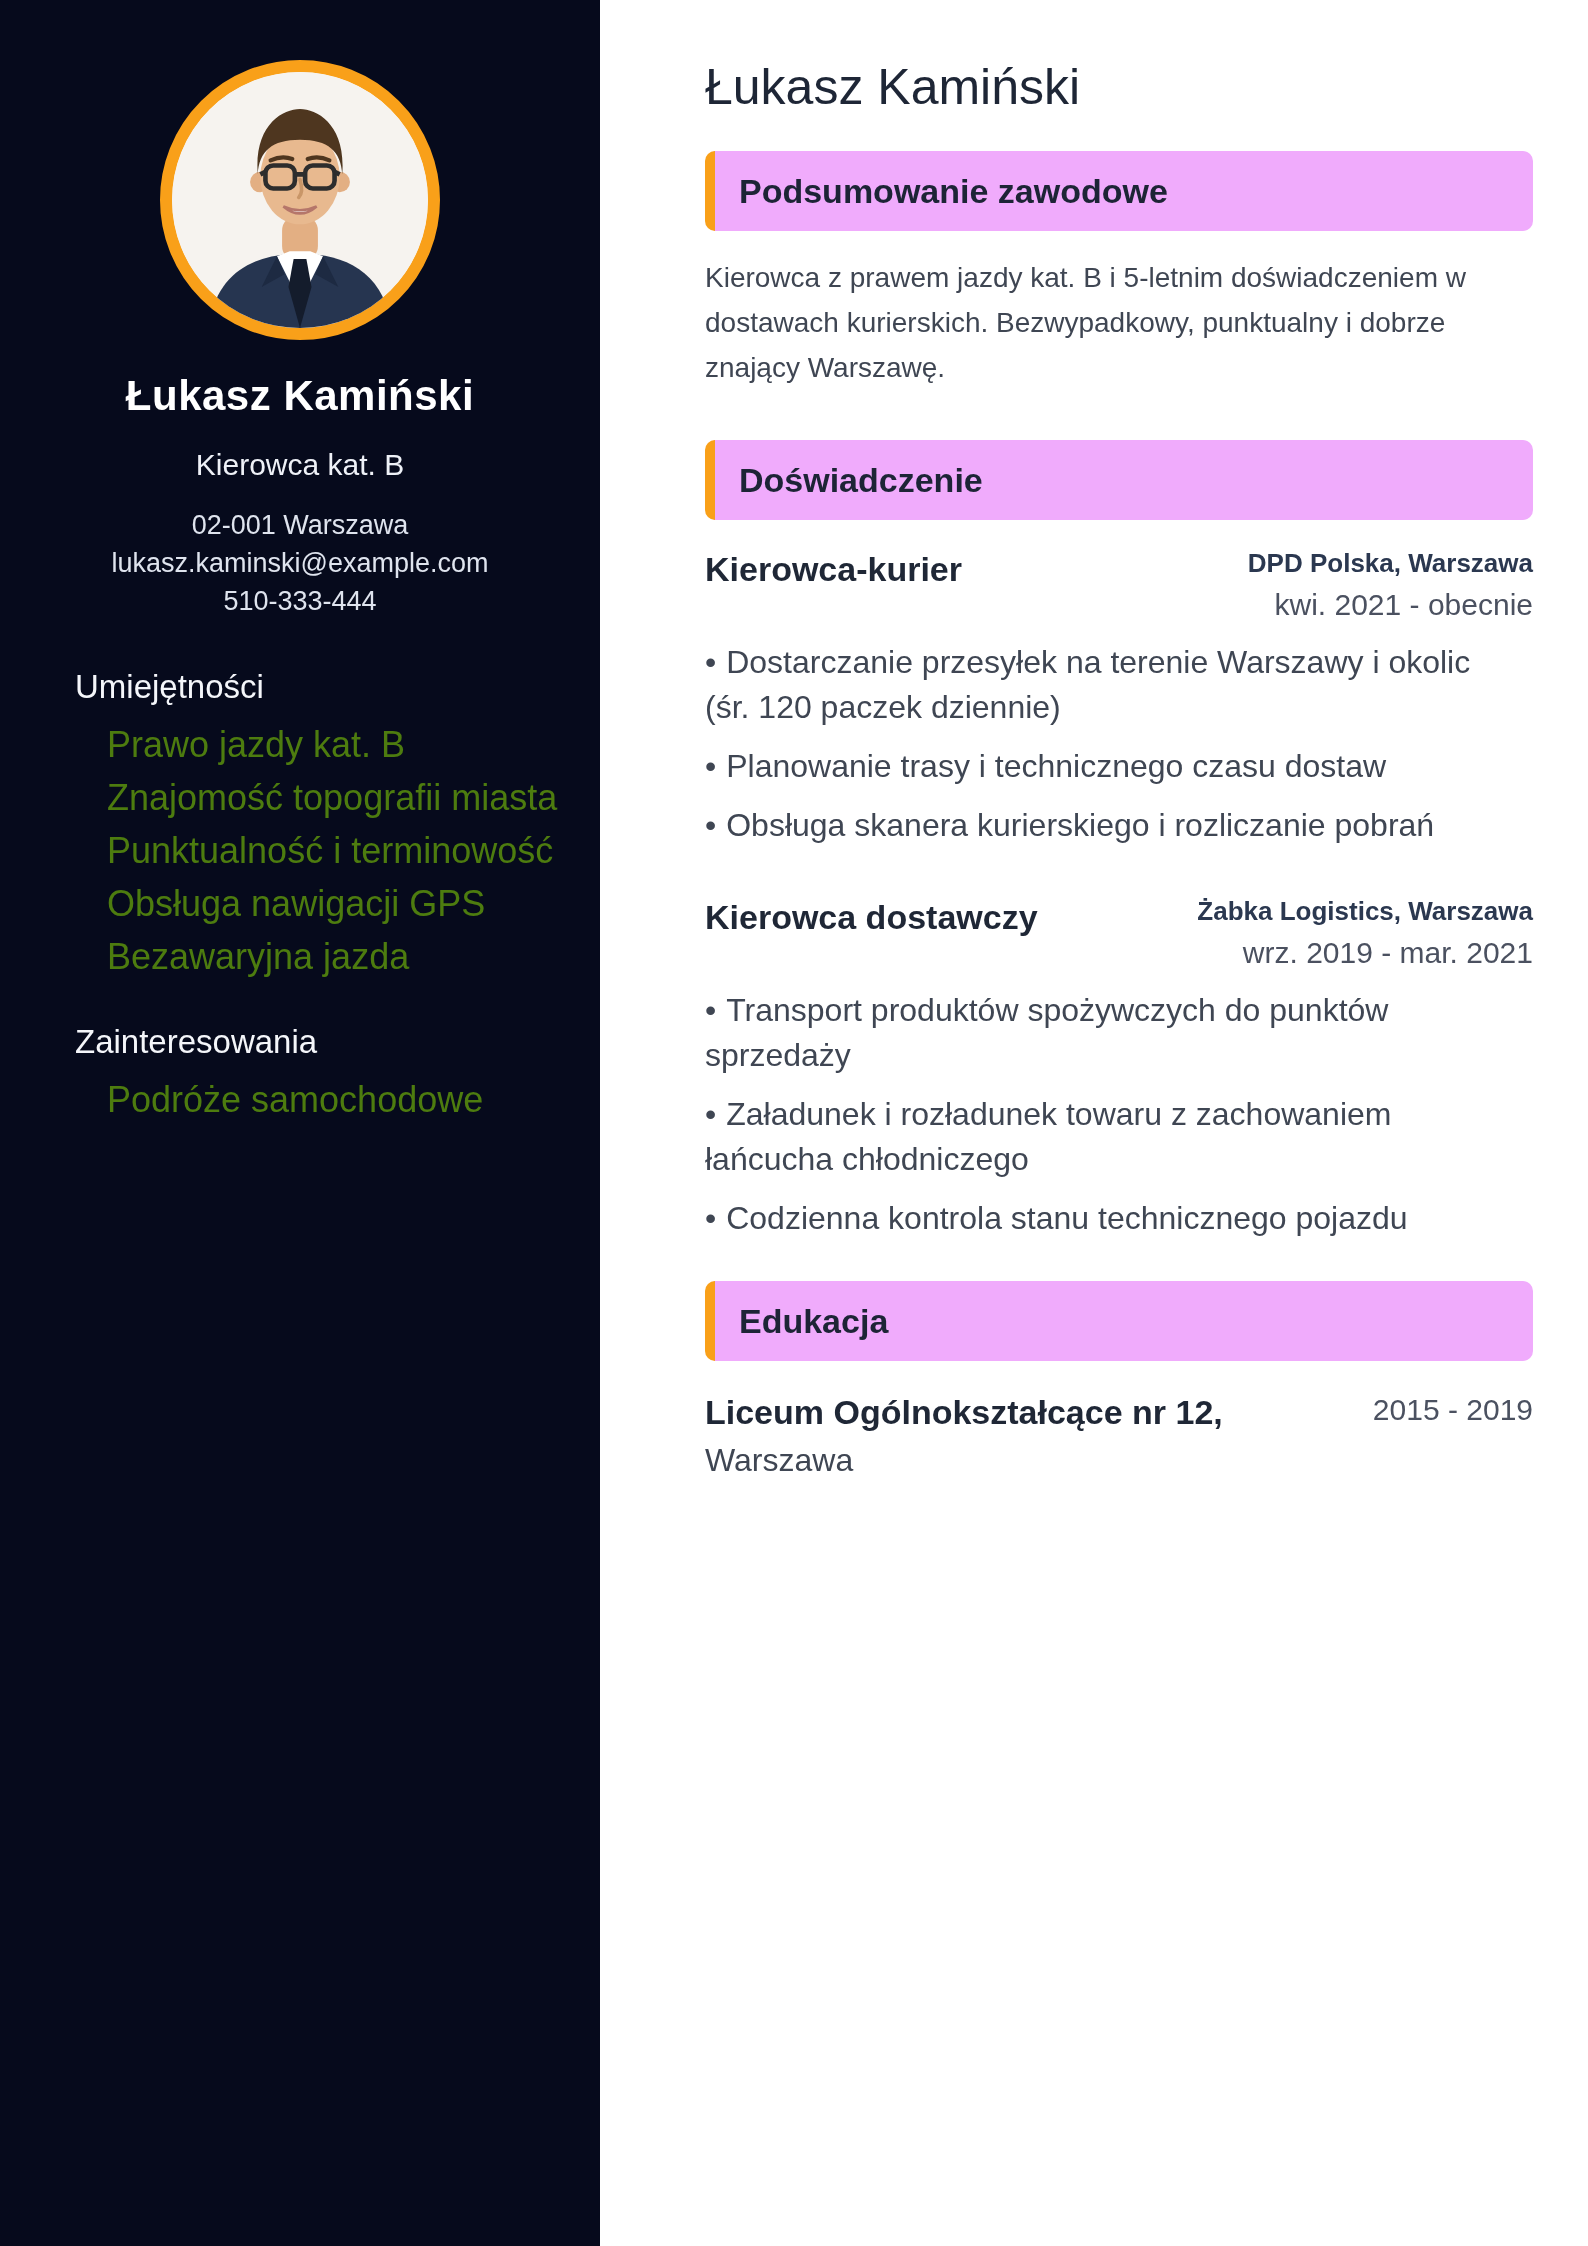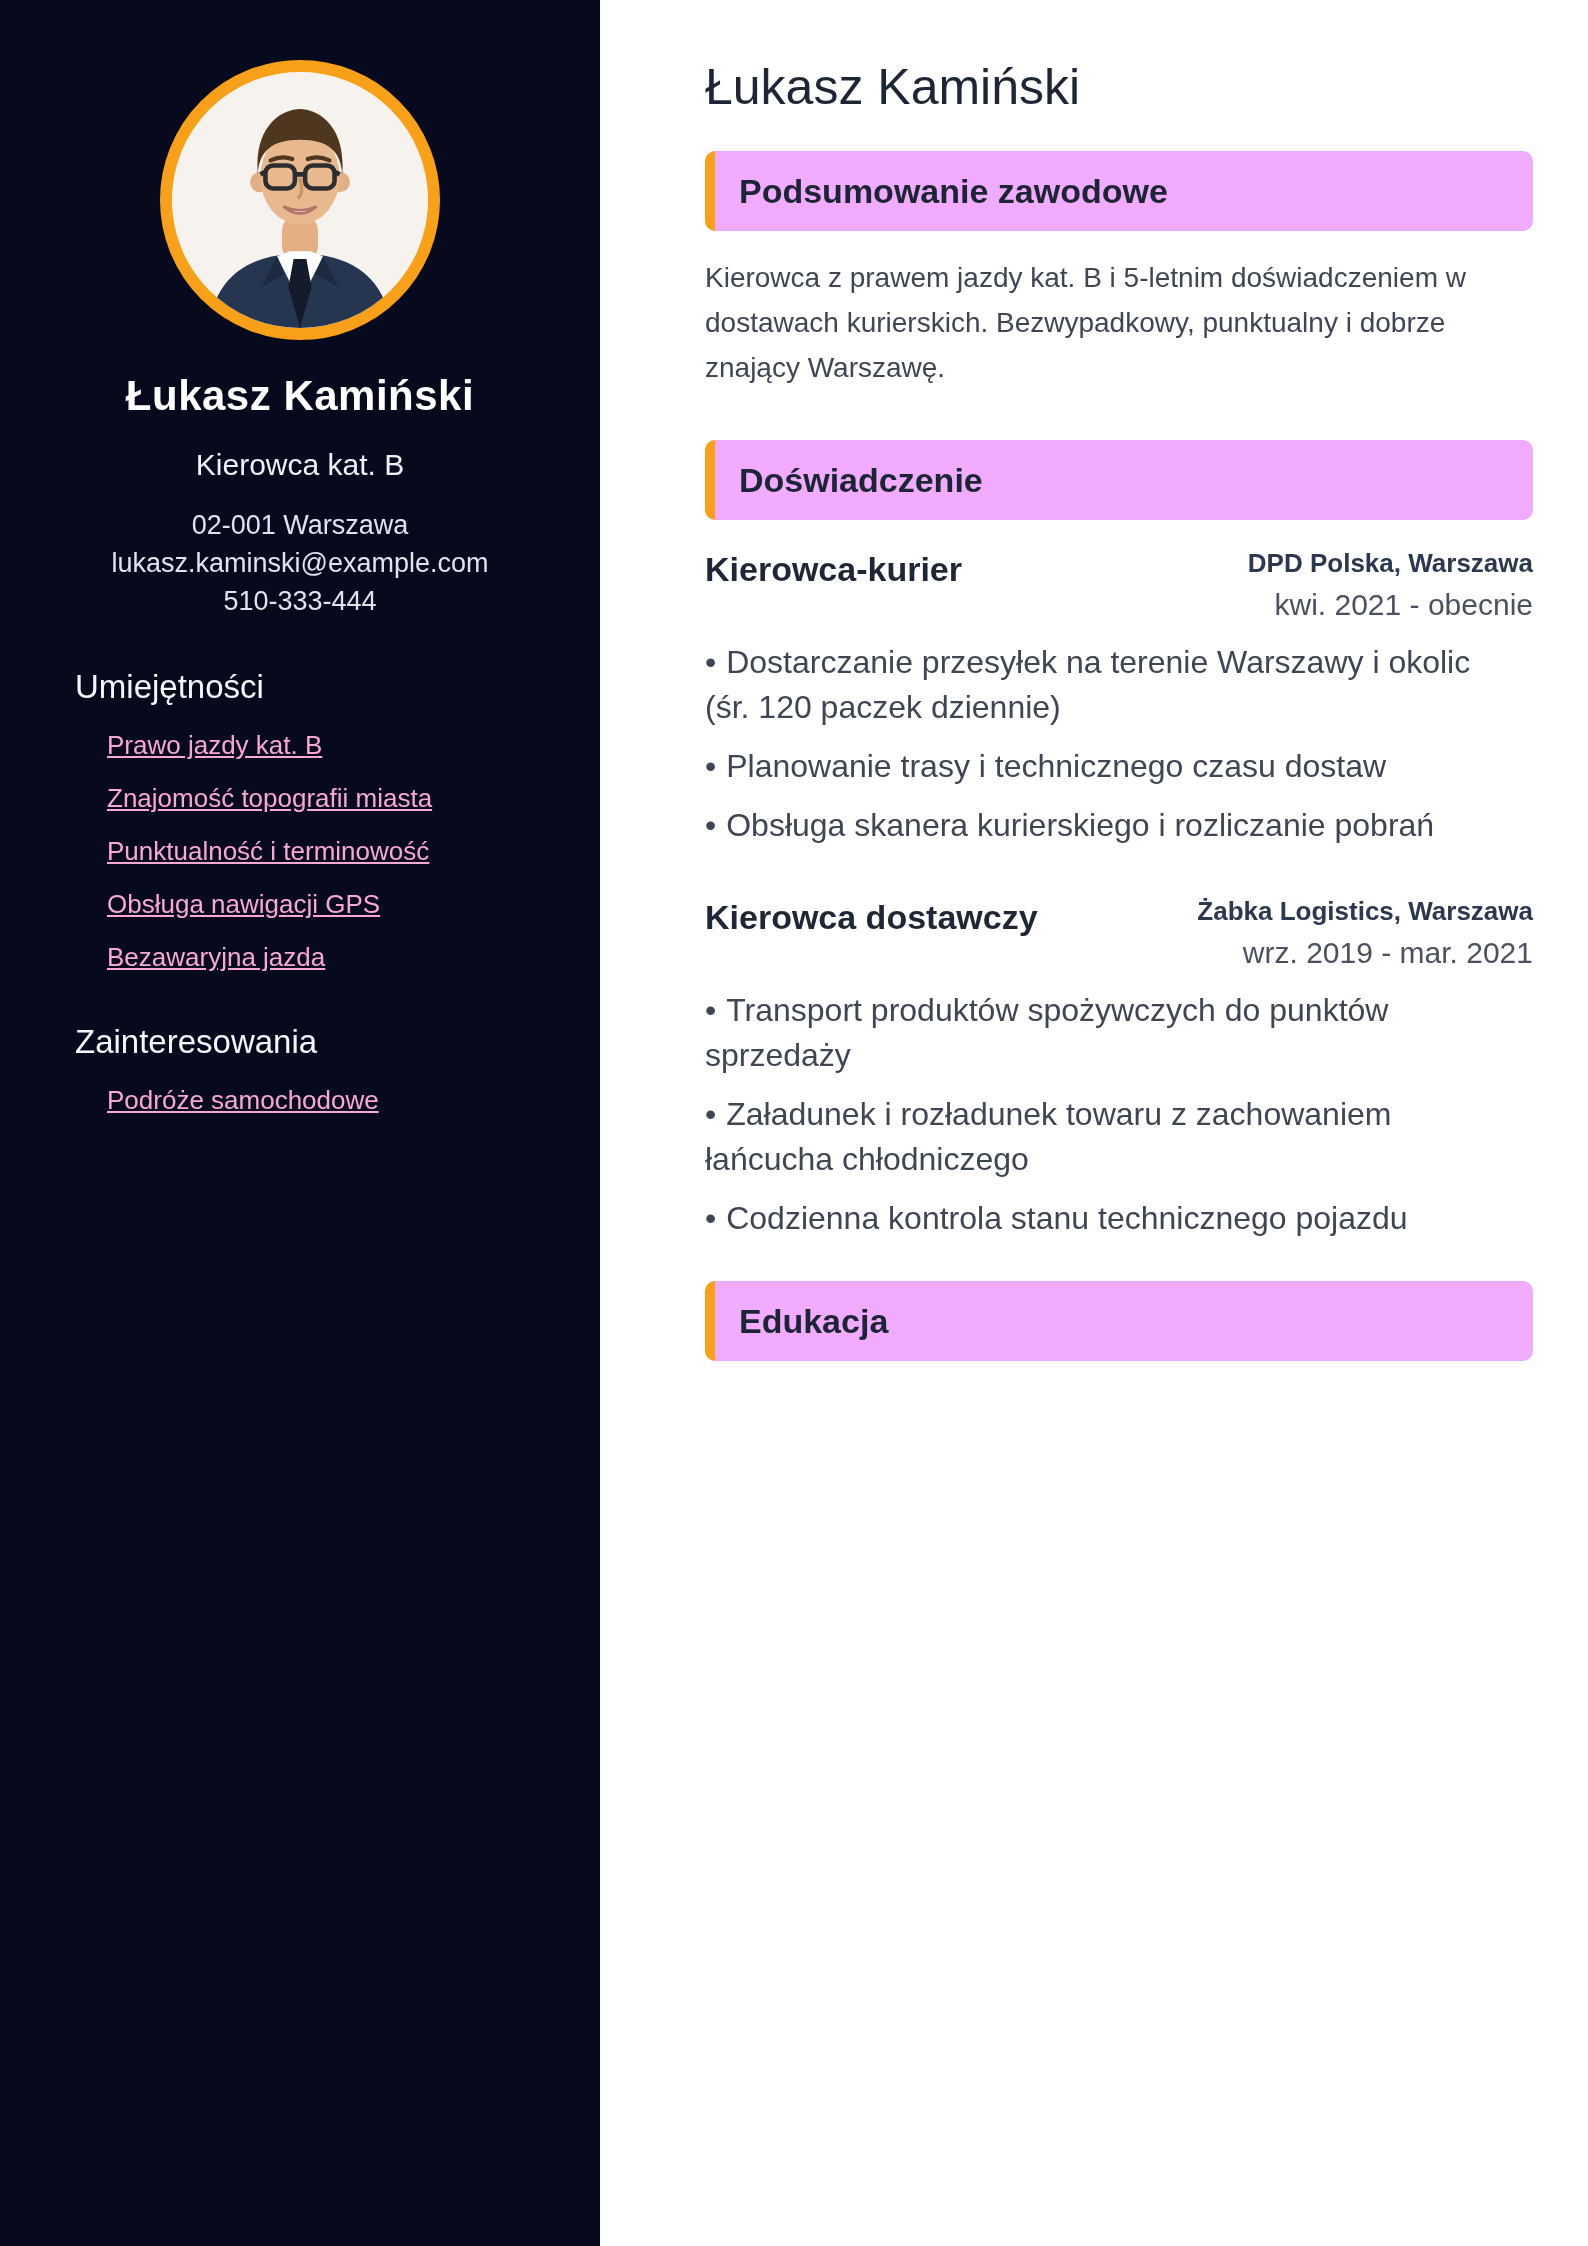--- a/index.html
+++ b/index.html
@@ -59,25 +59,24 @@
     text-align: center;
   }
   .sb-block { width: 100%; padding-left: 75px; }
   .sb-heading {
     margin-top: 48px;
     font-size: 33px;
     color: #f4f6fa;
   }
   .sb-list { margin-top: 24px; padding-left: 32px; list-style: none; }
   .sb-list li {
-    font-size: 26px;
+    font-size: 36px;
     line-height: 30px;
     margin-bottom: 23px;
-    color: #f9a8d4;
-    text-decoration: underline;
+    color: #4d7c0f;
   }
 
   
   .main {
     flex: 1;
     padding: 58px 55px 0 105px;
     background: #ffffff;
     color: #3f4653;
   }
   .main-name {
@@ -271,15 +270,22 @@
         <p class="bullet"><span class="dot">•</span><span>Transport produktów spożywczych do punktów sprzedaży</span></p>
         <p class="bullet"><span class="dot">•</span><span>Załadunek i rozładunek towaru z zachowaniem łańcucha chłodniczego</span></p>
         <p class="bullet"><span class="dot">•</span><span>Codzienna kontrola stanu technicznego pojazdu</span></p>
       </div>
     </div>
 
     <div class="section-bar" style="margin-top:40px;">
       <h2>Edukacja</h2>
     </div>
 
+    <div class="edu-entry">
+      <div class="edu-left">
+        <div class="edu-school">Liceum Ogólnokształcące nr 12,</div>
+        <div class="edu-city">Warszawa</div>
+      </div>
+      <div class="edu-dates">2015 - 2019</div>
+    </div>
 
   </main>
 </div>
 
 </body></html>

